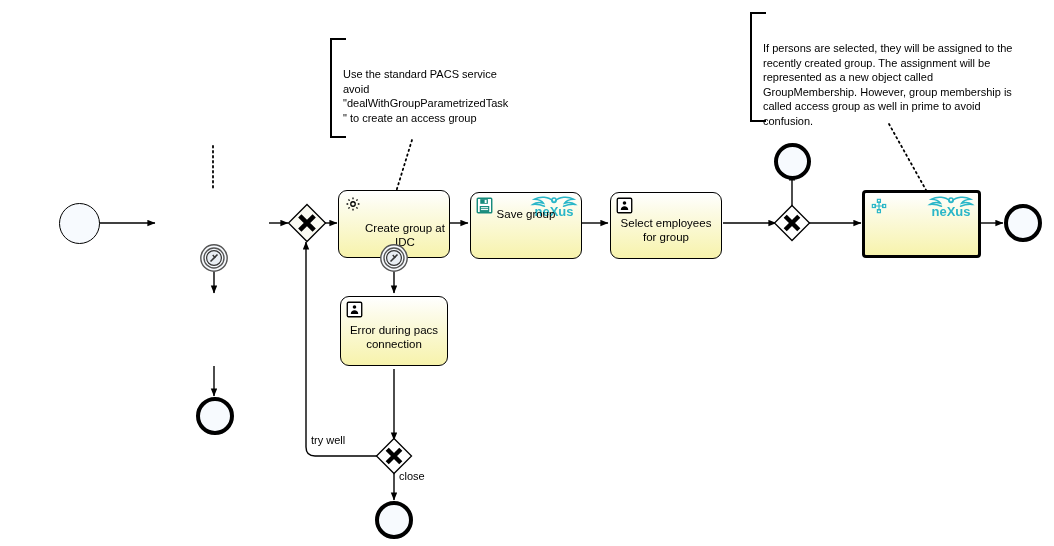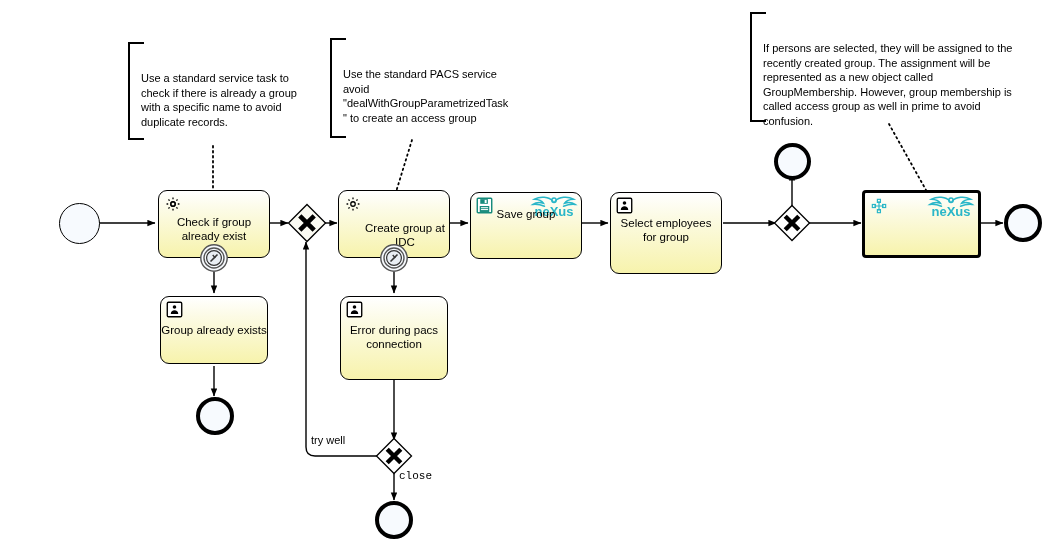--- a/index.html
+++ b/index.html
@@ -161,27 +161,20 @@
 
     <path d="M808,223 L861,223" stroke="#000" stroke-width="1.4" fill="none" marker-end="url(#arrow)"></path>
 
     <path d="M981,223 L1003,223" stroke="#000" stroke-width="1.4" fill="none" marker-end="url(#arrow)"></path>
 
     <path d="M213,146 L213,191" stroke="#000" stroke-width="1.8" fill="none" stroke-dasharray="1.5,3.5" stroke-linecap="round"></path>
     <path d="M412,140 L396,192" stroke="#000" stroke-width="1.8" fill="none" stroke-dasharray="1.5,3.5" stroke-linecap="round"></path>
     <path d="M889,124 L926,190" stroke="#000" stroke-width="1.8" fill="none" stroke-dasharray="1.5,3.5" stroke-linecap="round"></path>
   </svg>
 
-  <div class="annotation" style="left:128px; top:42px; width:185px; height:98px;">
-    <span class="bracket"></span>
-    <span class="atext">Use a standard service task  to
-check if there is already a group
-with a specific name to avoid
-duplicate records.</span>
-  </div>
 
   <div class="annotation" style="left:330px; top:38px; width:188px; height:100px;">
     <span class="bracket"></span>
     <span class="atext">Use the standard PACS service
 avoid
 "dealWithGroupParametrizedTask
 " to create an access group</span>
   </div>
 
   <div class="annotation" style="left:750px; top:12px; width:268px; height:110px;">
@@ -189,55 +182,31 @@
     <span class="atext">If persons are selected, they will be assigned to the
 recently created group. The assignment will be
 represented as a new object called
 GroupMembership. However, group membership is
 called access group as well in prime to avoid
 confusion.</span>
   </div>
 
   <div class="event start" style="left:59px; top:203px; width:41px; height:41px;"></div>
 
-  <div class="task" style="left:158px; top:190px; width:112px; height:68px;">
-    <span class="icon-slot">
-      <svg width="18" height="18" viewBox="0 0 24 24">
-        <path fill="#000" d="M12 8.2a3.8 3.8 0 1 0 0 7.6 3.8 3.8 0 0 0 0-7.6zm0 6a2.2 2.2 0 1 1 0-4.4 2.2 2.2 0 0 1 0 4.4z"></path>
-        <path fill="#000" d="M21 13.2v-2.4l-2.3-.4a6.9 6.9 0 0 0-.7-1.7l1.3-1.9-1.7-1.7-1.9 1.3c-.5-.3-1.1-.5-1.7-.7L13.6 3h-2.4l-.4 2.3c-.6.2-1.2.4-1.7.7L7.2 4.7 5.5 6.4l1.3 1.9c-.3.5-.5 1.1-.7 1.7L3.8 10.4v2.4l2.3.4c.2.6.4 1.2.7 1.7l-1.3 1.9 1.7 1.7 1.9-1.3c.5.3 1.1.5 1.7.7l.4 2.3h2.4l.4-2.3c.6-.2 1.2-.4 1.7-.7l1.9 1.3 1.7-1.7-1.3-1.9c.3-.5.5-1.1.7-1.7l2.2-.4z" opacity="0.001"></path>
-        <g fill="none" stroke="#000" stroke-width="1.7">
-          <circle cx="12" cy="12" r="3"></circle>
-          <path d="M12 3.4v2.2M12 18.4v2.2M20.6 12h-2.2M5.6 12H3.4M18.1 5.9l-1.6 1.6M7.5 16.5l-1.6 1.6M18.1 18.1l-1.6-1.6M7.5 7.5L5.9 5.9"></path>
-        </g>
-      </svg>
-    </span>
-    <span class="task-label" style="top:24px;">Check if group
-already exist</span>
-  </div>
 
   <div class="boundary" style="left:199px; top:243px; width:30px; height:30px;">
     <svg width="30" height="30" viewBox="0 0 30 30">
       <circle cx="15" cy="15" r="13.2" fill="#f7fafe" stroke="#555" stroke-width="1.4"></circle>
       <circle cx="15" cy="15" r="10" fill="#f7fafe" stroke="#555" stroke-width="1.4"></circle>
       <circle cx="15" cy="15" r="7.4" fill="#e9eef4" stroke="#333" stroke-width="1.2"></circle>
       <path d="M11.5 18.5 L18.5 11.5" stroke="#333" stroke-width="1.6"></path>
       <path d="M13.2 12.4 L16 15.6 L13.2 17.9 L16.8 14.4 L14.2 11.6 Z" fill="#333"></path>
     </svg>
   </div>
 
-  <div class="task" style="left:160px; top:296px; width:108px; height:68px;">
-    <span class="icon-slot">
-      <svg width="17" height="17" viewBox="0 0 20 20">
-        <rect x="1.5" y="1.5" width="17" height="17" rx="1.5" fill="#fff" stroke="#000" stroke-width="1.6"></rect>
-        <circle cx="10" cy="7" r="2.1" fill="#000"></circle>
-        <path d="M5.6 15.2c0-2.6 2-4.2 4.4-4.2s4.4 1.6 4.4 4.2z" fill="#000"></path>
-      </svg>
-    </span>
-    <span class="task-label" style="top:26px;">Group already exists</span>
-  </div>
 
   <div class="event end" style="left:196px; top:397px; width:38px; height:38px;"></div>
 
   <div class="gateway" style="left:287px; top:203px; width:40px; height:40px;">
     <svg width="40" height="40" viewBox="0 0 40 40">
       <path d="M20 1.5 L38.5 20 L20 38.5 L1.5 20 Z" fill="#fbfbf3" stroke="#000" stroke-width="1.3"></path>
       <path d="M12.8 12.8 L27.2 27.2 M27.2 12.8 L12.8 27.2" stroke="#000" stroke-width="4.6" stroke-linecap="butt"></path>
     </svg>
   </div>
 
@@ -256,41 +225,41 @@
   <div class="boundary" style="left:379px; top:243px; width:30px; height:30px;">
     <svg width="30" height="30" viewBox="0 0 30 30">
       <circle cx="15" cy="15" r="13.2" fill="#f7fafe" stroke="#555" stroke-width="1.4"></circle>
       <circle cx="15" cy="15" r="10" fill="#f7fafe" stroke="#555" stroke-width="1.4"></circle>
       <circle cx="15" cy="15" r="7.4" fill="#e9eef4" stroke="#333" stroke-width="1.2"></circle>
       <path d="M11.5 18.5 L18.5 11.5" stroke="#333" stroke-width="1.6"></path>
       <path d="M13.2 12.4 L16 15.6 L13.2 17.9 L16.8 14.4 L14.2 11.6 Z" fill="#333"></path>
     </svg>
   </div>
 
-  <div class="task" style="left:340px; top:296px; width:108px; height:84px;">
+  <div class="task" style="left:340px; top:296px; width:108px; height:70px;">
     <span class="icon-slot">
       <svg width="17" height="17" viewBox="0 0 20 20">
         <rect x="1.5" y="1.5" width="17" height="17" rx="1.5" fill="#fff" stroke="#000" stroke-width="1.6"></rect>
         <circle cx="10" cy="7" r="2.1" fill="#000"></circle>
         <path d="M5.6 15.2c0-2.6 2-4.2 4.4-4.2s4.4 1.6 4.4 4.2z" fill="#000"></path>
       </svg>
     </span>
     <span class="task-label" style="top:26px;">Error during pacs
 connection</span>
   </div>
 
   <div class="gateway" style="left:375px; top:437px; width:38px; height:38px;">
     <svg width="38" height="38" viewBox="0 0 38 38">
       <path d="M19 1.5 L36.5 19 L19 36.5 L1.5 19 Z" fill="#ffffff" stroke="#000" stroke-width="1.3"></path>
       <path d="M12.2 12.2 L25.8 25.8 M25.8 12.2 L12.2 25.8" stroke="#000" stroke-width="4.4"></path>
     </svg>
   </div>
 
   <span class="flow-label" style="left:311px; top:434px;">try well</span>
-  <span class="flow-label" style="left:399px; top:470px;font-family:Liberation Mono, monospace;">close</span>
+  <span class="flow-label" style="left:399px; top:470px;">close</span>
 
   <div class="event end" style="left:375px; top:501px; width:38px; height:38px;"></div>
 
   <div class="task" style="left:470px; top:192px; width:112px; height:67px;">
     <span class="icon-slot">
       <svg width="17" height="17" viewBox="0 0 20 20">
         <rect x="1.5" y="1.5" width="17" height="17" rx="1" fill="#ffffff" stroke="#178b7c" stroke-width="1.7"></rect>
         <rect x="5" y="2.5" width="9" height="5.5" fill="#178b7c"></rect>
         <rect x="10.2" y="3.4" width="2.3" height="3.7" fill="#ffffff"></rect>
         <rect x="4.4" y="10.6" width="11.2" height="7" fill="#178b7c"></rect>
@@ -304,21 +273,21 @@
           <path d="M26 6.4 C22 1.5, 13 1.2, 7.5 4.2 C12 4.4, 15 6, 16.4 8.2 C12.5 7.2, 8.5 7.6, 6 9.4 C11 9, 15 10.2, 17.5 11.2"></path>
           <path d="M28 6.4 C32 1.5, 41 1.2, 46.5 4.2 C42 4.4, 39 6, 37.6 8.2 C41.5 7.2, 45.5 7.6, 48 9.4 C43 9, 39 10.2, 36.5 11.2"></path>
           <circle cx="27" cy="5.2" r="2.2"></circle>
         </g>
         <text x="27" y="21" font-family="'Liberation Sans', sans-serif" font-size="13" font-weight="bold" fill="#29b6c8" text-anchor="middle">neXus</text>
       </svg>
     </span>
     <span class="task-label" style="top:14px;text-align:center;">Save group</span>
   </div>
 
-  <div class="task" style="left:610px; top:192px; width:112px; height:82px;">
+  <div class="task" style="left:610px; top:192px; width:112px; height:67px;">
     <span class="icon-slot">
       <svg width="17" height="17" viewBox="0 0 20 20">
         <rect x="1.5" y="1.5" width="17" height="17" rx="1.5" fill="#fff" stroke="#000" stroke-width="1.6"></rect>
         <circle cx="10" cy="7" r="2.1" fill="#000"></circle>
         <path d="M5.6 15.2c0-2.6 2-4.2 4.4-4.2s4.4 1.6 4.4 4.2z" fill="#000"></path>
       </svg>
     </span>
     <span class="task-label" style="top:23px;">Select employees
 for group</span>
   </div>

